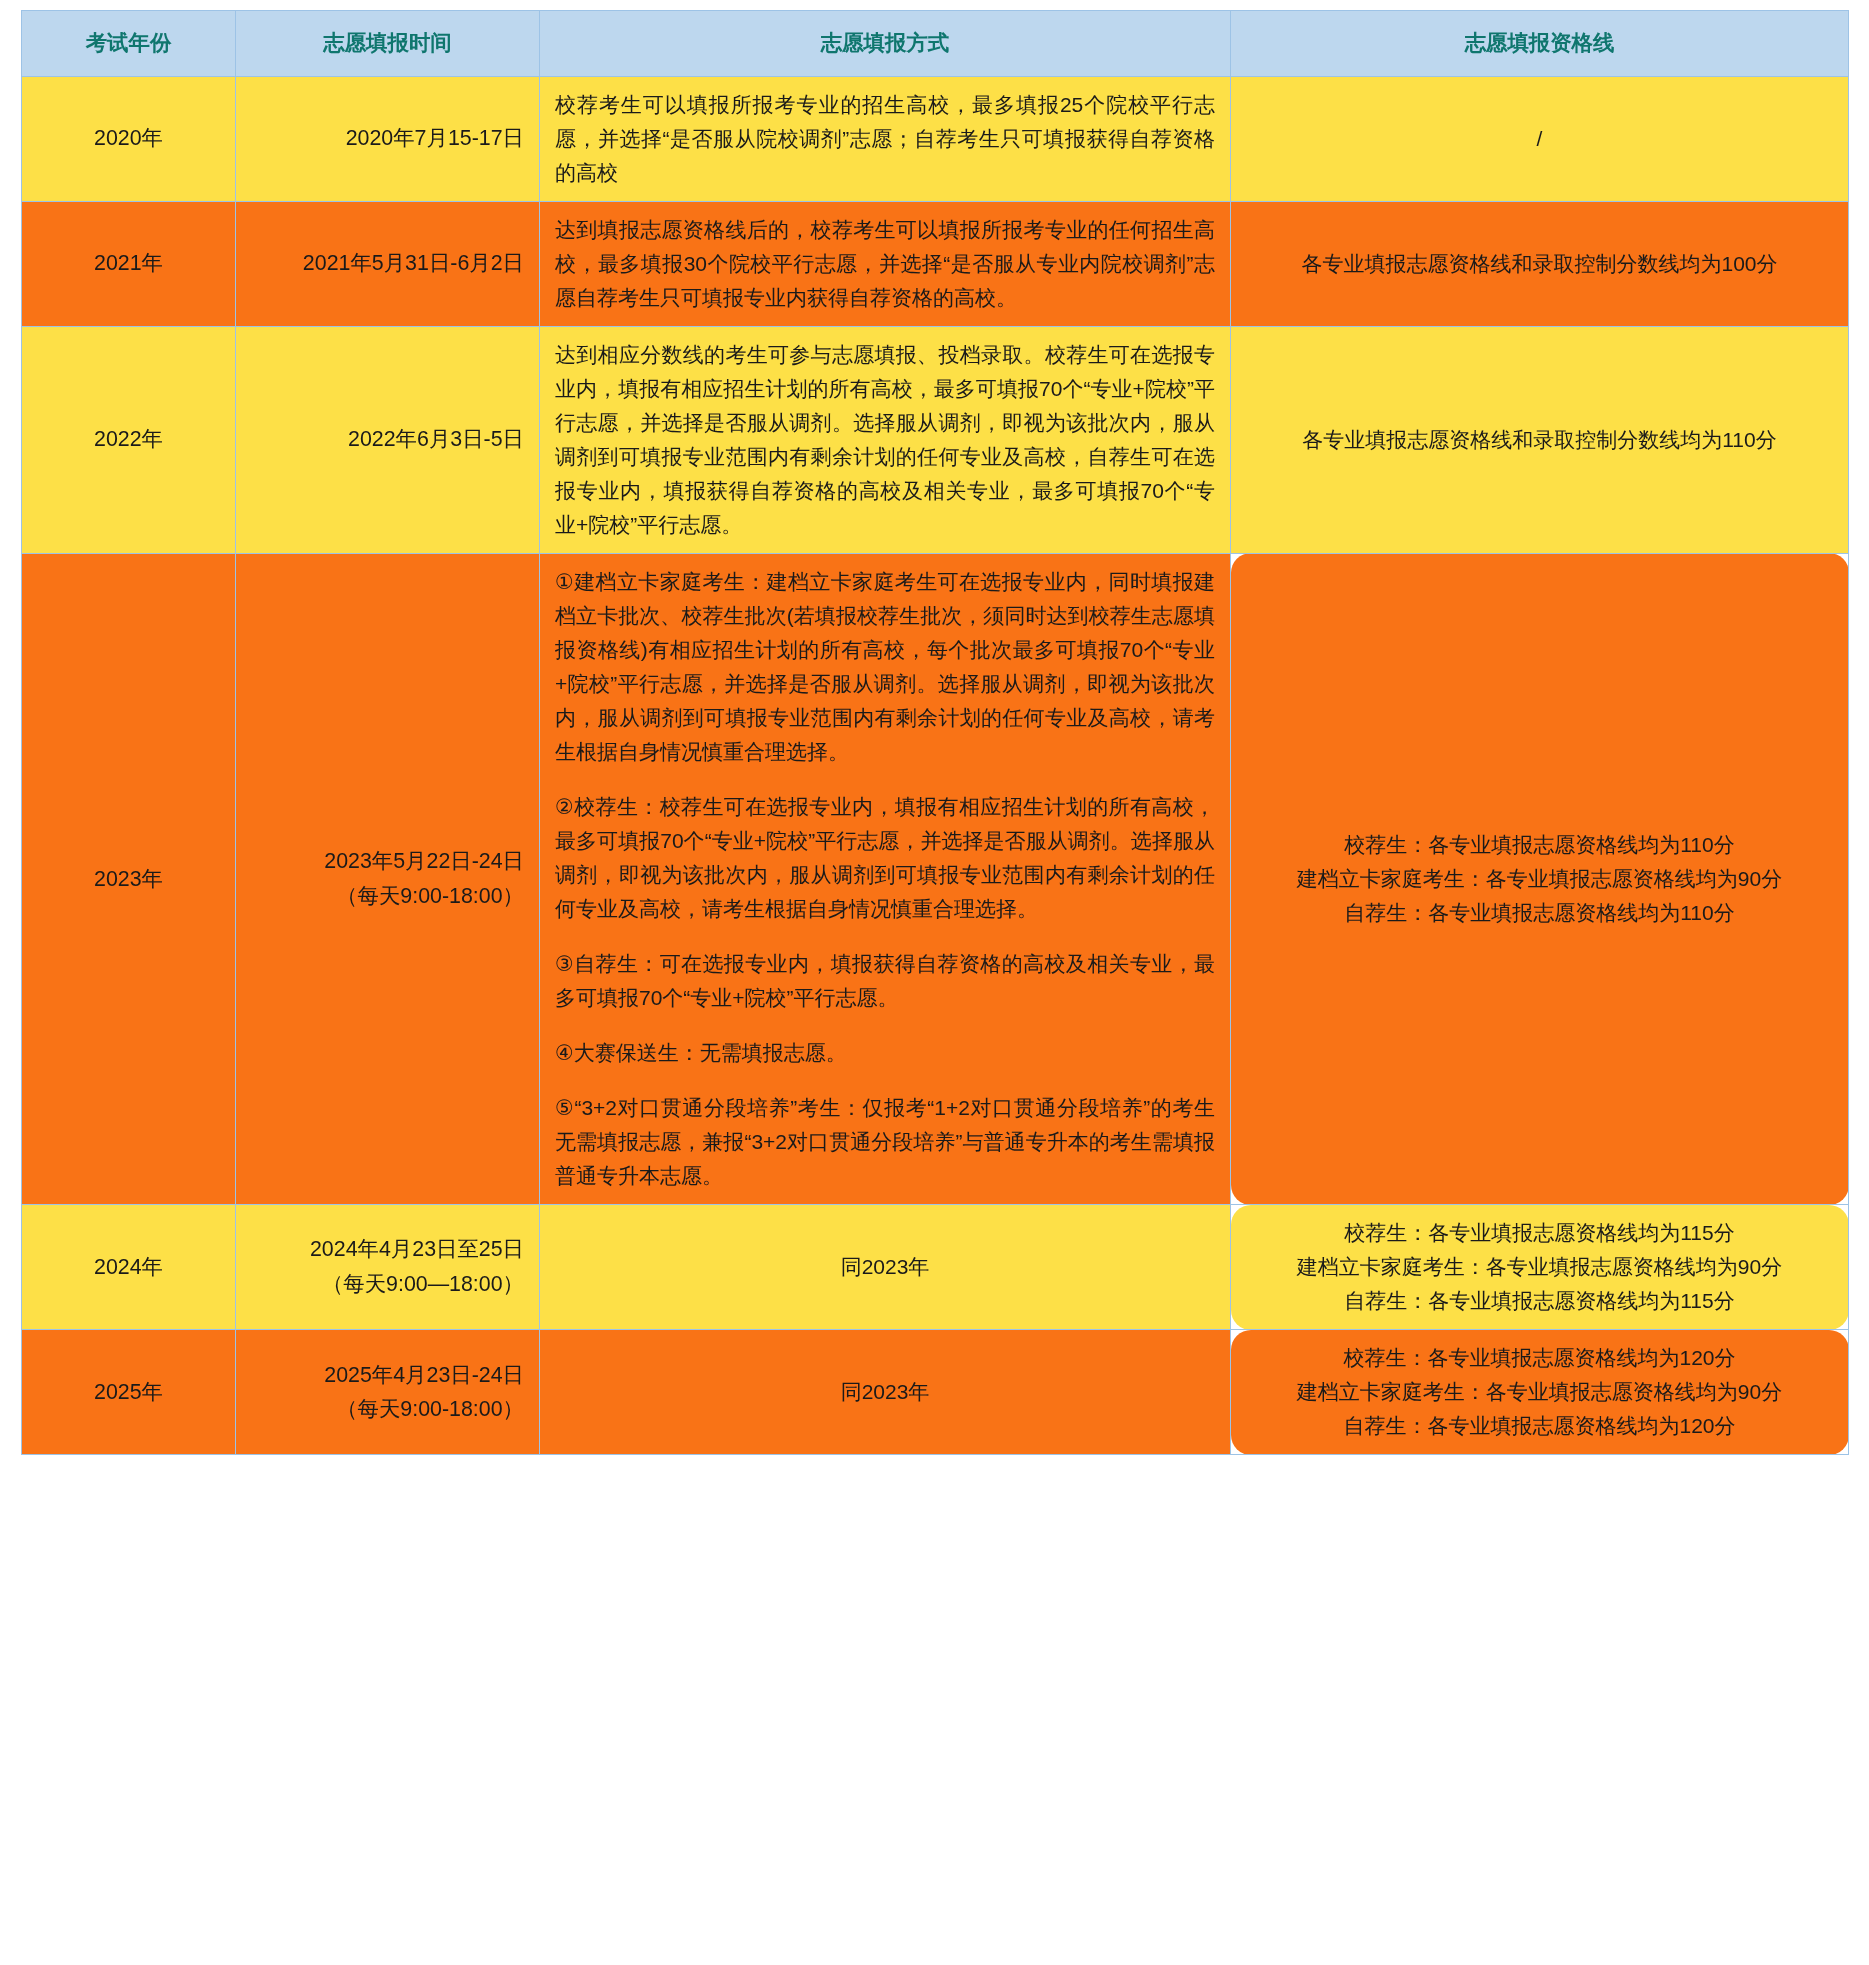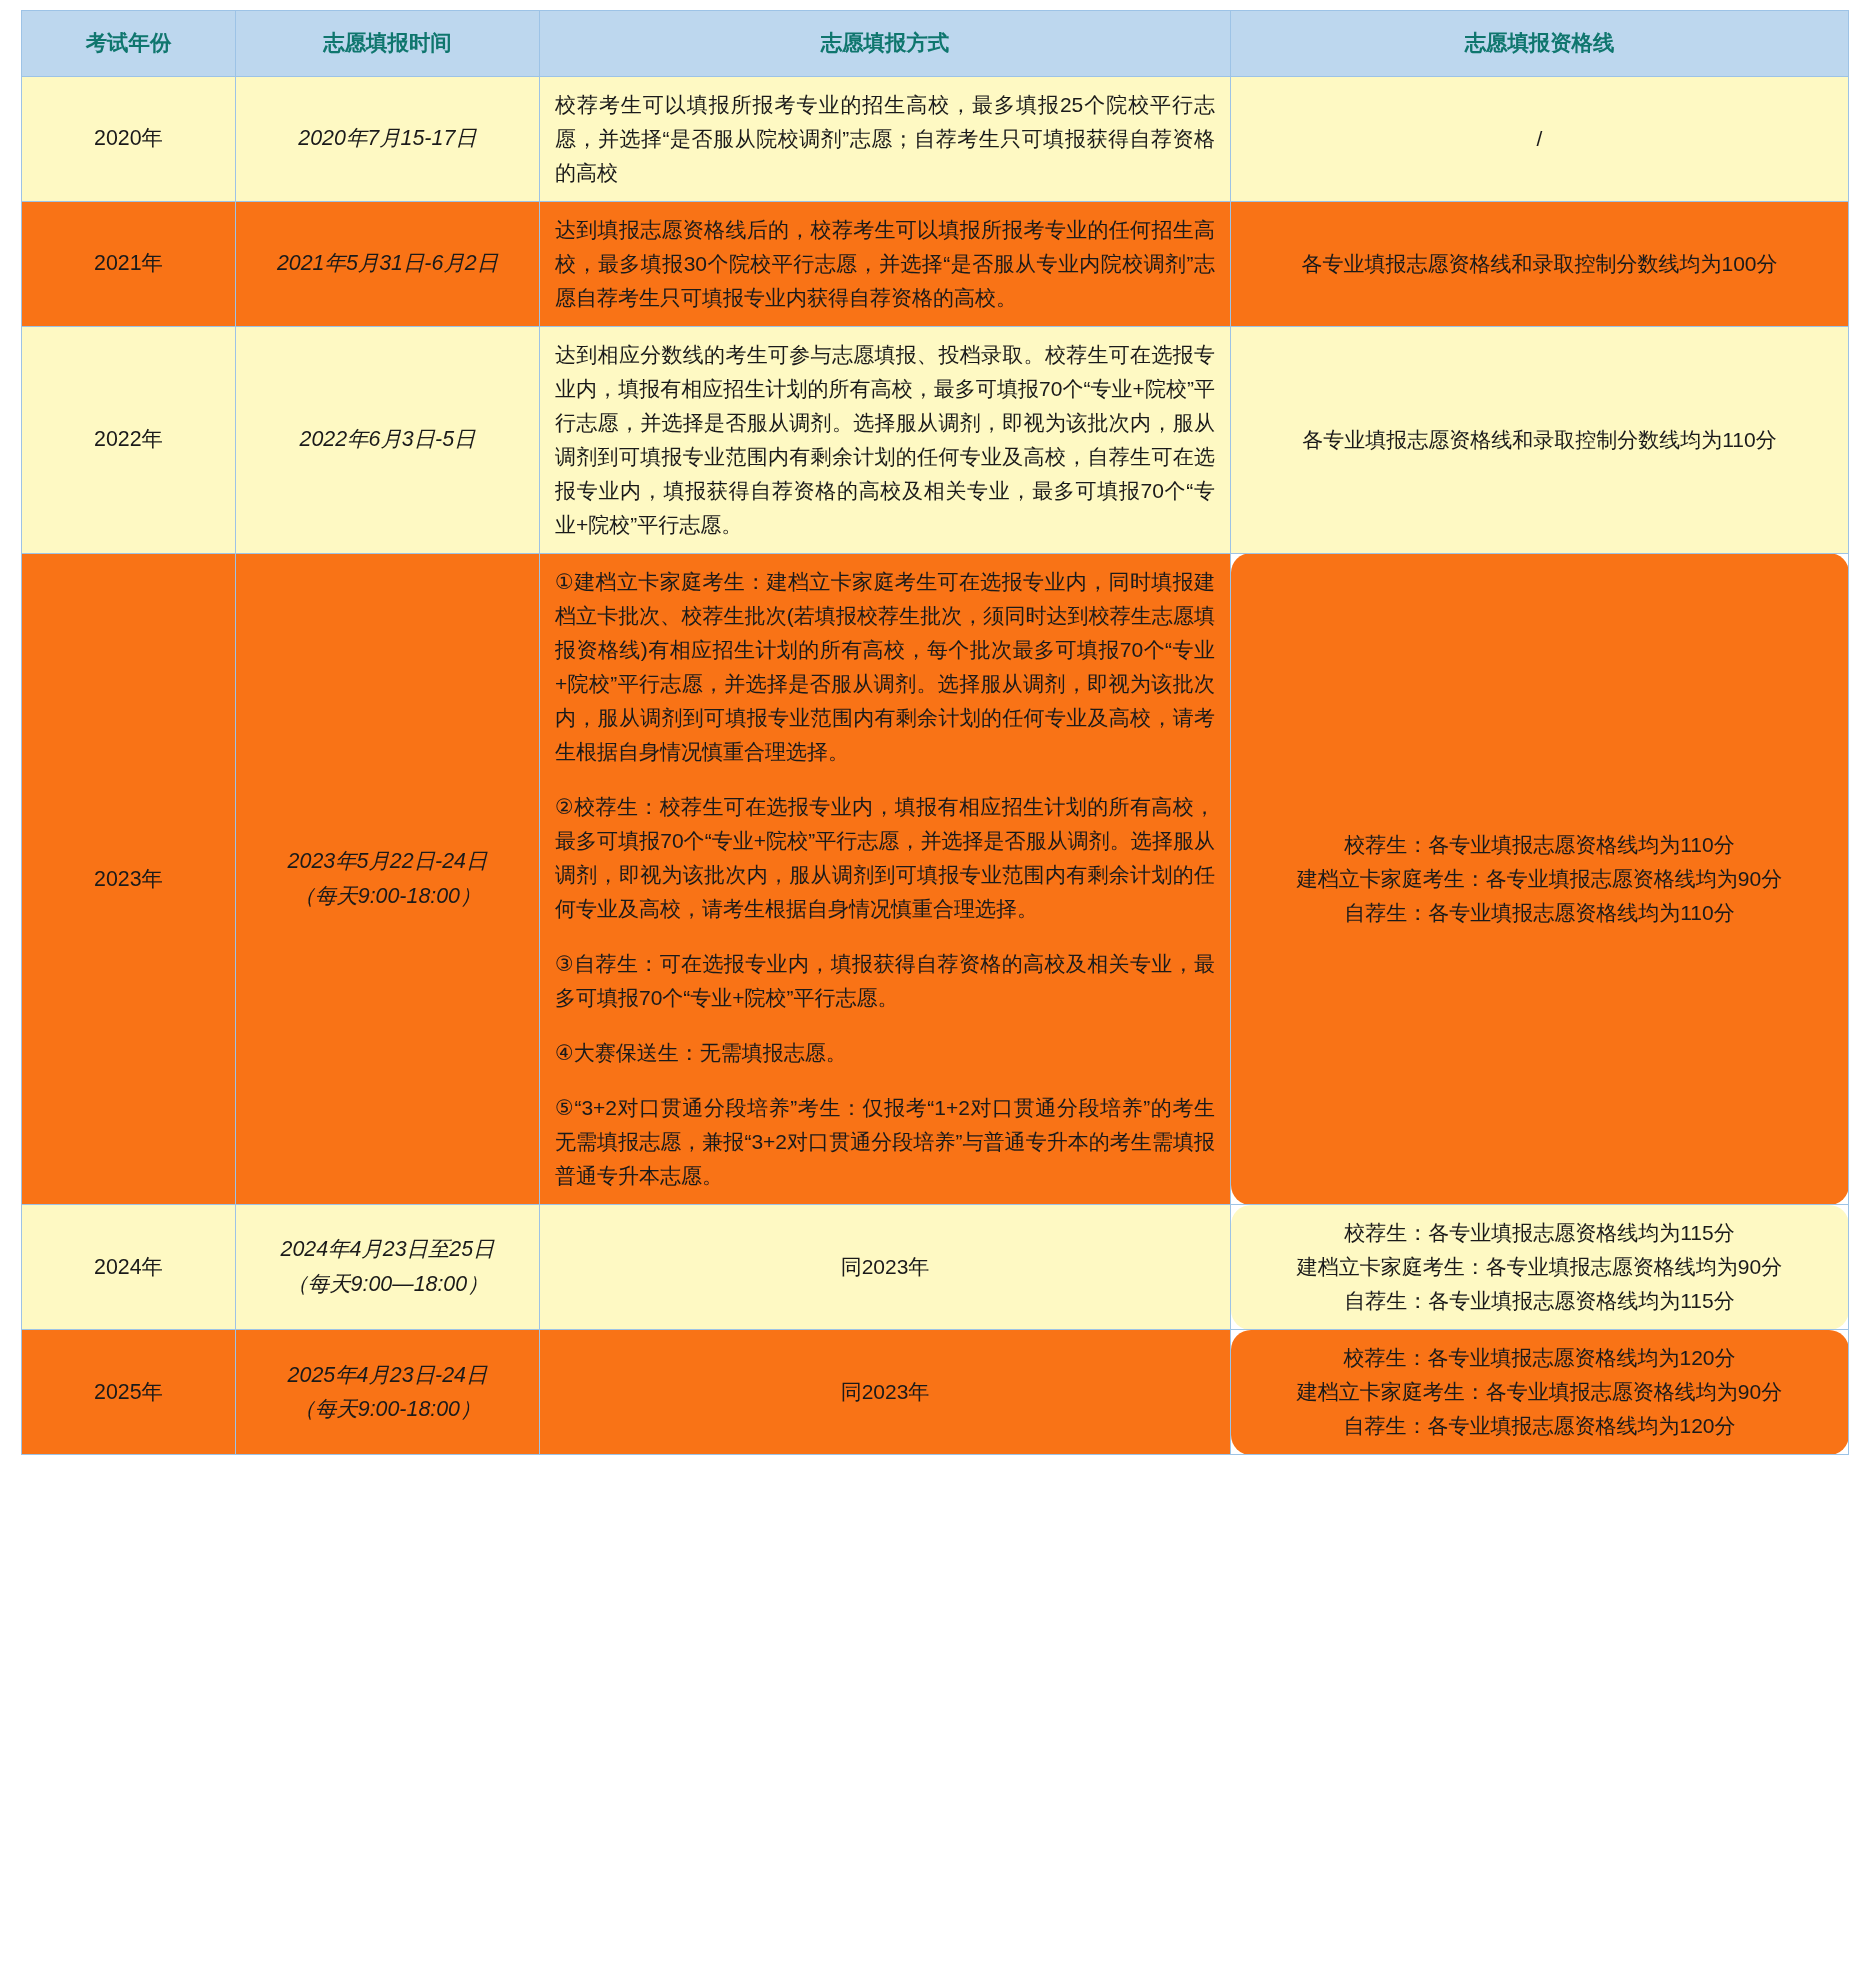--- a/index.html
+++ b/index.html
@@ -40,31 +40,30 @@
     font-weight: bold;
     text-align: center;
     font-size: 21.4px;
     padding: 11px 7px;
     height: 43px;
   }
   tbody tr.shaded > td {
     background: #f97316;
   }
   tbody tr.plain > td {
-    background: #fef9c3;
+    background: #fde047;
   }
   td.year {
     text-align: center;
     font-size: 21.4px;
     white-space: nowrap;
   }
   td.time {
-    text-align: center;
+    text-align: right;
     font-size: 21.4px;
-    font-style: italic;
   }
   td.method {
     text-align: justify;
     text-justify: inter-ideograph;
     font-size: 21px;
   }
   td.method.center {
     text-align: center;
   }
   td.line {

